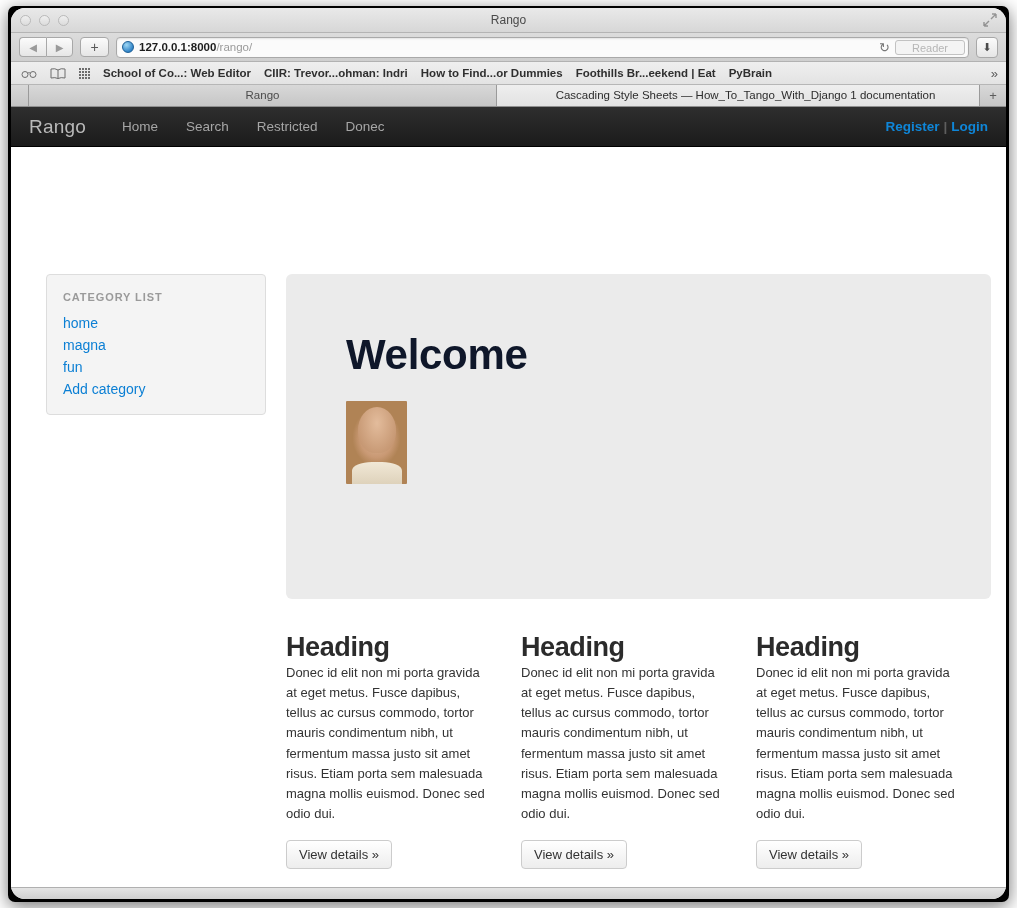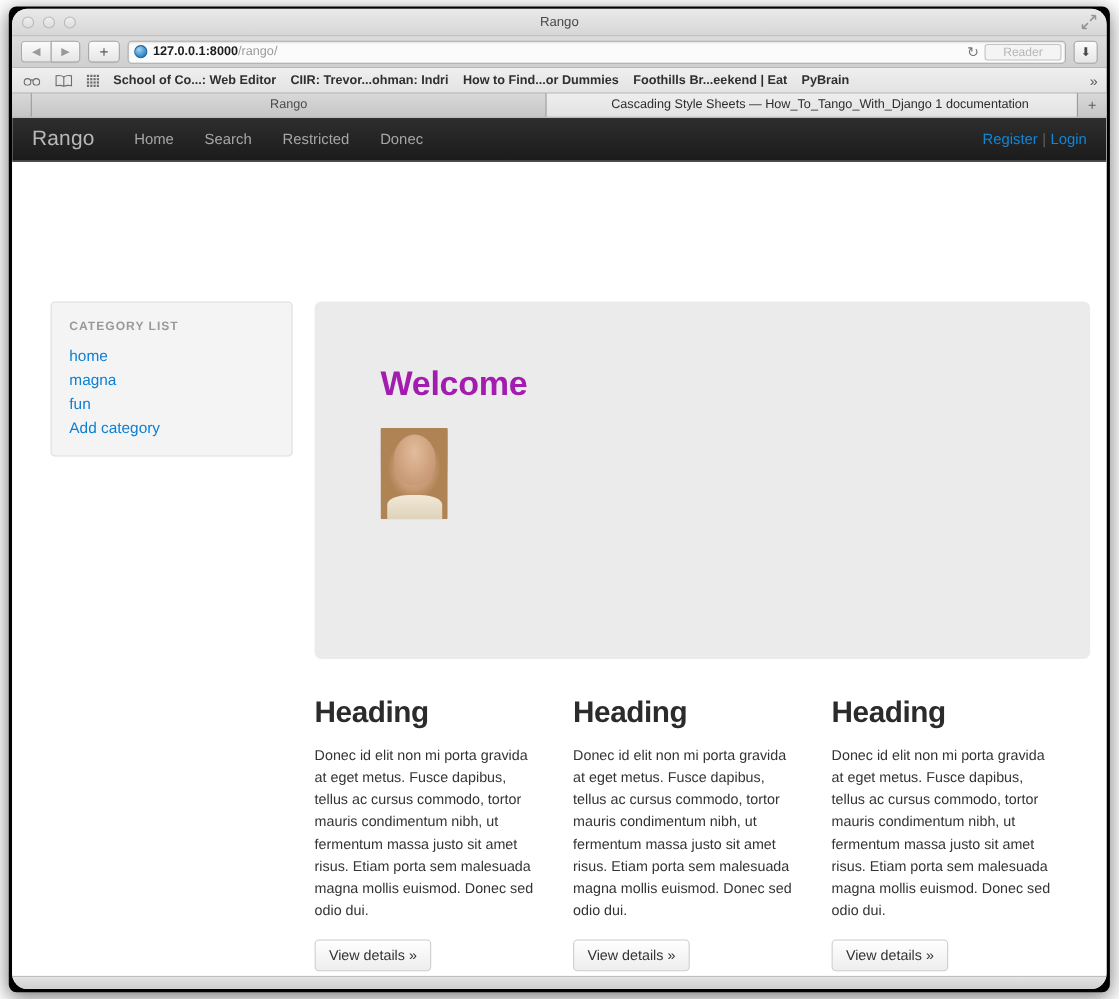--- a/index.html
+++ b/index.html
@@ -184,21 +184,21 @@
     margin-right: 22px; letter-spacing: .2px;
   }
   .navlinks { display: flex; gap: 0; }
   .navlink {
     font-size: 13.5px; color: #a6a6a6;
     padding: 0 14px; line-height: 40px;
   }
   .navright {
     position: absolute; right: 18px;
     font-size: 13.5px; color: #5e5e5e;
-    display: flex; gap: 4px;
+    display: flex; gap: 4px; font-weight: bold;
   }
   .navright a { color: #0f86d8; }
 
   
   .panel {
     position: absolute;
     left: 35px; top: 167px;
     width: 220px;
     background: #f4f4f4;
     border: 1px solid #dddddd;
@@ -220,21 +220,21 @@
   
   .jumbotron {
     position: absolute;
     left: 275px; top: 167px;
     width: 705px; height: 325px;
     background: #ebebeb;
     border-radius: 6px;
     padding: 57px 60px;
   }
   .jumbotron h1 {
-    font-size: 31px; color: #a21caf; font-weight: bold;
+    font-size: 42px; color: #0f172a; font-weight: bold;
     letter-spacing: -.3px; margin-bottom: 20px;
   }
   .jumbotron p { font-size: 15px; color: #333; }
   .rango-photo {
     margin-top: 22px;
     width: 61px; height: 83px;
     border-radius: 1px;
     background:
       radial-gradient(ellipse 30px 36px at 50% 44%, #e0b99a 0%, #c99974 55%, #b08355 80%),
       linear-gradient(to bottom, #6b4a2e 0%, #4b3422 30%, #caa77a 55%, #e8dcc6 100%);
@@ -255,21 +255,21 @@
   
   .cols {
     position: absolute;
     left: 275px; top: 525px;
     width: 705px;
     display: flex; gap: 0;
   }
   .col { width: 235px; padding-right: 30px; }
   .col h2 {
     font-size: 27px; color: #2b2b2b; font-weight: bold;
-    letter-spacing: -.4px; margin-bottom: 14px;
+    letter-spacing: -.4px; 
   }
   .col p {
     font-size: 13px; color: #333; line-height: 1.55;
     margin-bottom: 16px;
   }
   .btn-default {
     display: inline-block;
     font-size: 13px; color: #333;
     background: linear-gradient(to bottom,#ffffff,#ededed);
     border: 1px solid #cccccc;

